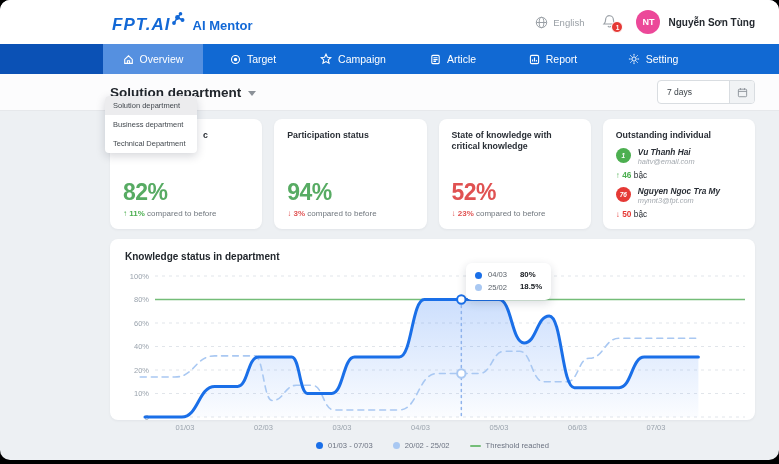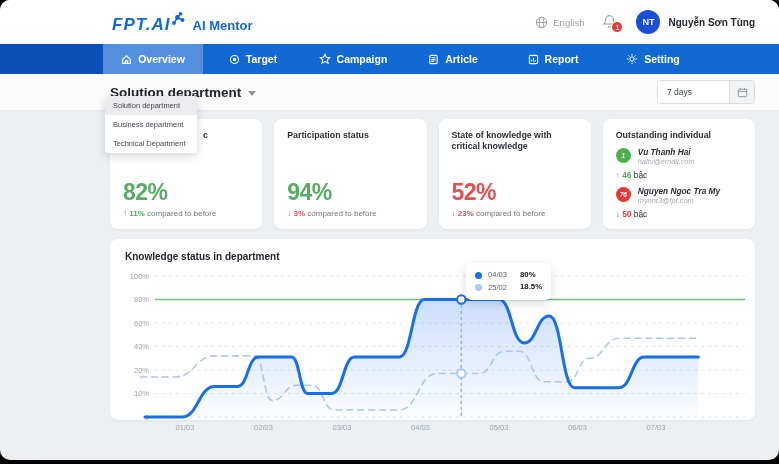--- a/index.html
+++ b/index.html
@@ -10,27 +10,27 @@
   .topbar{height:44px;background:#fff;display:flex;align-items:center;padding:0 24px 0 112px;box-sizing:border-box;gap:24px;}
   .logo{display:flex;align-items:flex-end;gap:2px;}
   .logo-fpt{font-size:17px;font-weight:900;color:#1268d6;letter-spacing:1px;font-style:italic;line-height:1;}
   .logo-mol{margin-left:-2px;margin-bottom:8px;}
   .logo-product{font-size:13px;font-weight:800;color:#1268d6;margin-left:6px;line-height:1;margin-bottom:1px;text-align:right;}
   .top-right{margin-left:auto;display:flex;align-items:center;gap:18px;}
   .lang{display:flex;align-items:center;gap:5px;color:#9aa0a6;font-size:9.5px;}
   .bell-wrap{position:relative;width:16px;height:16px;}
   .badge{position:absolute;right:-5px;bottom:-3px;background:#e53935;color:#fff;font-size:6.5px;font-weight:700;width:10px;height:10px;border-radius:50%;display:flex;align-items:center;justify-content:center;border:1px solid #fff;}
   .user{display:flex;align-items:center;gap:8px;}
-  .avatar{width:24px;height:24px;border-radius:50%;background:#1d4ed8;color:#fff;font-size:9px;font-weight:700;display:flex;align-items:center;justify-content:center;}
+  .avatar{width:24px;height:24px;border-radius:50%;background:#ec4899;color:#fff;font-size:9px;font-weight:700;display:flex;align-items:center;justify-content:center;}
   .user-name{font-size:10px;font-weight:700;color:#23282e;}
 
   
   .navbar{height:30px;background:#1169d3;display:flex;align-items:stretch;}
   .nav-spacer{width:103px;background:#0b51b5;}
-  .nav-tab{width:100px;display:flex;align-items:center;justify-content:center;gap:6px;color:#fff;font-size:10.5px;font-weight:700;cursor:pointer;}
+  .nav-tab{width:100px;display:flex;align-items:center;justify-content:center;gap:6px;color:#fff;font-size:10.5px;font-weight:400;cursor:pointer;}
   .nav-tab.active{background:#5590e0;}
 
   
   .subheader{height:37px;background:#fcfcfd;border-bottom:1px solid #e6e8eb;display:flex;align-items:center;padding:0 24px 0 110px;box-sizing:border-box;}
   .dept{display:flex;align-items:center;gap:7px;}
   .dept-label{font-size:13.5px;font-weight:800;color:#21262c;}
   .caret{width:0;height:0;border-left:4px solid transparent;border-right:4px solid transparent;border-top:5px solid #8b9198;margin-top:2px;}
   .period{margin-left:auto;display:flex;height:22px;border:1px solid #d9dde1;border-radius:4px;overflow:hidden;background:#fff;}
   .period-value{width:62px;display:flex;align-items:center;padding-left:9px;font-size:8.5px;color:#3c4349;}
   .period-btn{width:24px;background:#f1f3f5;border-left:1px solid #d9dde1;display:flex;align-items:center;justify-content:center;}
@@ -286,16 +286,30 @@
           <span class="tt-label">04/03</span>
           <span class="tt-value">80%</span>
         </div>
         <div class="tt-row">
           <span class="tt-dot" style="background:#a9c8f2;"></span>
           <span class="tt-label">25/02</span>
           <span class="tt-value">18.5%</span>
         </div>
       </div>
     </div>
+    <div class="legend">
+      <span class="legend-item">
+        <span class="legend-dot" style="background:#1a6fe8;"></span>
+        <span>01/03 - 07/03</span>
+      </span>
+      <span class="legend-item">
+        <span class="legend-dot" style="background:#a9c8f2;"></span>
+        <span>20/02 - 25/02</span>
+      </span>
+      <span class="legend-item">
+        <span class="legend-dash"></span>
+        <span>Threshold reached</span>
+      </span>
+    </div>
   </div>
 
 </div>
 </div>
 
 </body></html>

